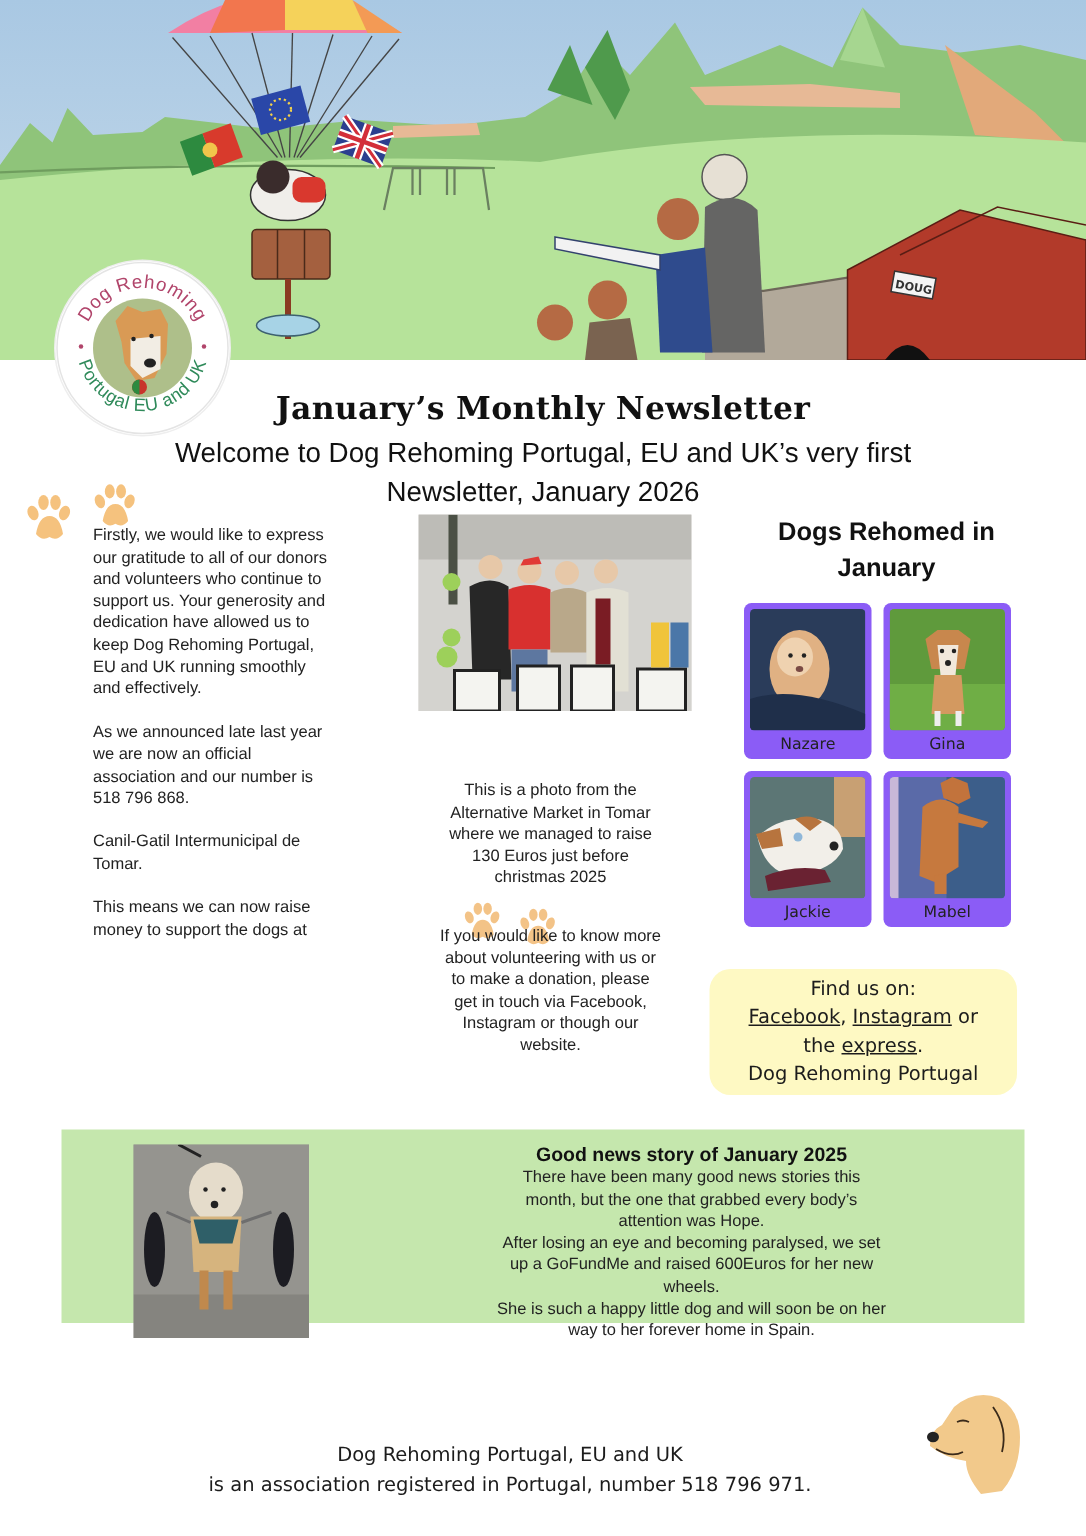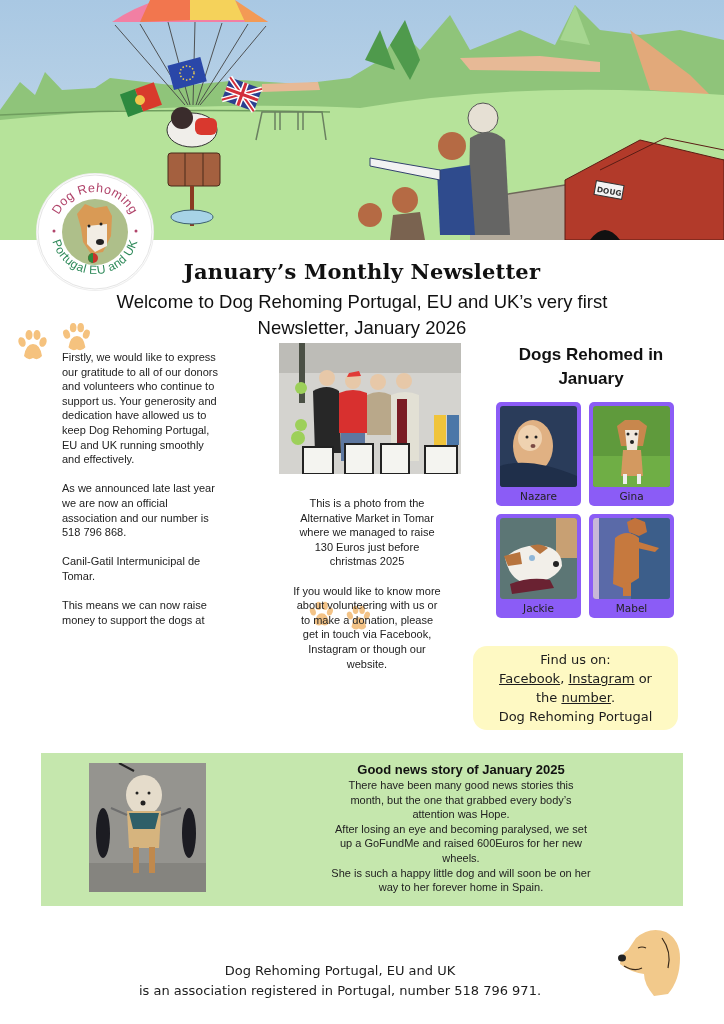--- a/index.html
+++ b/index.html
@@ -26,37 +26,37 @@
 
   
   .col-left { position: absolute; left: 62px; top: 350px; width: 160px; text-align: left;
               font-size: 11px; line-height: 14.6px; color: #222; }
   .col-left p { margin-bottom: 14.6px; }
 
   
   .photo-market { position: absolute; left: 279px; top: 343px; width: 182px; height: 131px; overflow: hidden; background: #c9c7c2; }
   .col-mid { position: absolute; left: 292px; top: 496px; width: 150px; text-align: center;
              font-size: 11px; line-height: 14.6px; color: #222; }
-  .col-mid p { margin-bottom: 14.6px; }
+  .col-mid p { margin-bottom: 14.6px; margin-top: 24px; }
 
   
   .dogs-heading { position: absolute; left: 496px; top: 343px; width: 190px; text-align: center;
                   font-weight: bold; font-size: 17px; line-height: 24px; color: #111; }
   .dog-card { position: absolute; width: 85px; background: #8b5cf6; border-radius: 5px; padding: 4px 4px 0 4px; }
   .dog-card .pic { width: 77px; height: 81px; border-radius: 3px; overflow: hidden; }
   .dog-card .name { text-align: center; font-size: 10.5px; color: #222; height: 19px; line-height: 19px;
                     font-family: "DejaVu Sans", sans-serif; }
 
   .findus { position: absolute; left: 473px; top: 646px; width: 205px; height: 84px; background: #fef9c3;
             border-radius: 14px; text-align: center; font-family: "DejaVu Sans", sans-serif;
             font-size: 13px; line-height: 19px; padding-top: 4px; color: #1c1c1c; }
   .findus a { color: #1c1c1c; text-decoration: underline; }
 
   
-  .goodnews { position: absolute; left: 41px; top: 753px; width: 642px; height: 153px; background: #c5e7ad; }
+  .goodnews { position: absolute; left: 41px; top: 753px; width: 642px; height: 129px; background: #c5e7ad; }
   .goodnews .photo { position: absolute; left: 48px; top: 10px; width: 117px; height: 129px; overflow: hidden; background: #8d8c89; }
   .goodnews .story { position: absolute; left: 290px; top: 8px; width: 260px; text-align: center;
                      font-size: 11px; line-height: 14.6px; color: #222; }
   .goodnews .story h3 { font-size: 13px; font-weight: bold; line-height: 17px; color: #111; }
 
   
   .footer { position: absolute; left: 80px; width: 520px; top: 961px; text-align: center;
             font-family: "DejaVu Sans", sans-serif; font-size: 13px; line-height: 20px; color: #1c1c1c; }
   .footer-dog { position: absolute; left: 614px; top: 924px; width: 74px; height: 74px; }
 </style>
@@ -315,21 +315,21 @@
         <path d="M30 66 L38 64 L38 78 L30 78 Z" fill="#c6793e"></path>
         <path d="M46 24 L66 30 L62 34 L44 30 Z" fill="#c6793e"></path>
       </svg>
   </div>
   <div class="name">Mabel</div>
 </div>
 
 <div class="findus">
   <div>Find us on:</div>
   <div><a href="#">Facebook</a><span>, </span><a href="#">Instagram</a><span> or</span></div>
-  <div><span>the </span><a href="#">number</a><span>.</span></div>
+  <div><span>the </span><a href="#">express</a><span>.</span></div>
   <div>Dog Rehoming Portugal</div>
 </div>
 
 <div class="goodnews">
   <div class="photo">
     <svg width="117" height="129" viewBox="0 0 117 129">
         <rect width="117" height="129" fill="#95948f"></rect>
         <rect y="100" width="117" height="29" fill="#85847f"></rect>
         <line x1="30" y1="0" x2="45" y2="8" stroke="#222" stroke-width="2"></line>
         <ellipse cx="55" cy="32" rx="18" ry="20" fill="#e5dccb"></ellipse>

